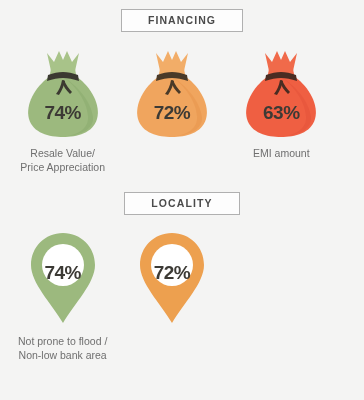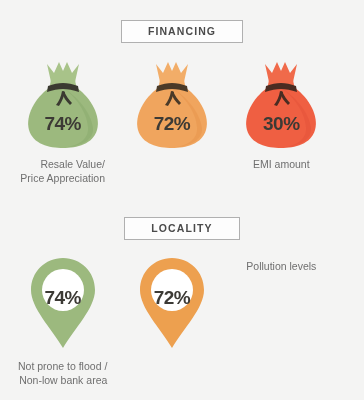--- a/index.html
+++ b/index.html
@@ -37,21 +37,21 @@
   }
   .cell{
     width:112px;
     display:flex;
     flex-direction:column;
     align-items:center;
   }
   .caption{
     font-size:10.5px;
     color:#6f6f6f;
-    text-align:right;
+    text-align:center;
     line-height:13.5px;
     margin-top:6px;
     white-space:pre-line;
   }
   
   .bag-wrap{position:relative;width:92px;height:96px;}
   .bag-wrap svg{display:block;width:92px;height:96px;}
   .bag-pct{
     position:absolute;
     left:0;right:0;
@@ -68,23 +68,23 @@
   .pin-pct{
     position:absolute;
     left:0;right:0;
     top:33px;
     text-align:center;
     font-size:19px;
     font-weight:700;
     color:#3c3a35;
     letter-spacing:-0.5px;
   }
-  #financing-header{margin-top:20px;}
+  #financing-header{margin-top:9px;}
   #financing-row{margin-top:13px;}
-  #locality-header{margin-top:32px;}
+  #locality-header{margin-top:18px;}
   #locality-row{margin-top:14px;}
 </style>
 </head>
 <body>
 
 <div class="section-header" id="financing-header">
   <div class="header-box">
     <span>FINANCING</span>
   </div>
 </div>
@@ -127,21 +127,21 @@
     <div class="bag-wrap">
       <svg viewBox="0 0 92 96" xmlns="http://www.w3.org/2000/svg" aria-hidden="true">
         <path d="M30 8 L34 26 L58 26 L62 8 L55 17 L50 6 L46 15 L42 6 L37 17 Z" fill="#f06a4a"></path>
         <path d="M34 24 L58 24 L60 34 L32 34 Z" fill="#f06a4a"></path>
         <path d="M32 32 C18 42 8 60 12 74 C16 88 32 92 46 92 C60 92 76 88 80 74 C84 60 74 42 60 32 Z" fill="#ef5f42"></path>
         <path d="M46 32 C60 40 74 56 76 72 C77 84 64 90 50 91 C62 89 72 83 71 71 C70 56 58 40 46 32 Z" fill="#e4523a" opacity="0.55"></path>
         <path d="M31 30 C42 26 50 26 61 30 L62 36 C50 32 42 32 30 36 Z" fill="#4a2c22"></path>
         <path d="M45 35 C44 41 42 45 39 49 L42 50 C45 45 47 41 48 36 Z" fill="#4a2c22"></path>
         <path d="M47 35 C49 40 52 44 55 47 L53 49 C49 45 46 41 45 36 Z" fill="#4a2c22"></path>
       </svg>
-      <div class="bag-pct">30%</div>
+      <div class="bag-pct">63%</div>
     </div>
     <div class="caption">EMI amount</div>
   </div>
 
 </div>
 
 <div class="section-header" id="locality-header">
   <div class="header-box">
     <span>LOCALITY</span>
   </div>
@@ -165,16 +165,15 @@
     <div class="pin-wrap">
       <svg viewBox="0 0 92 100" xmlns="http://www.w3.org/2000/svg" aria-hidden="true">
         <path d="M46 4 C28 4 14 18 14 36 C14 54 34 74 46 94 C58 74 78 54 78 36 C78 18 64 4 46 4 Z" fill="#eda04f"></path>
         <circle cx="46" cy="36" r="21" fill="#ffffff"></circle>
       </svg>
       <div class="pin-pct">72%</div>
     </div>
   </div>
 
   <div class="cell">
-    <div class="caption">Pollution levels</div>
   </div>
 
 </div>
 
 </body></html>

